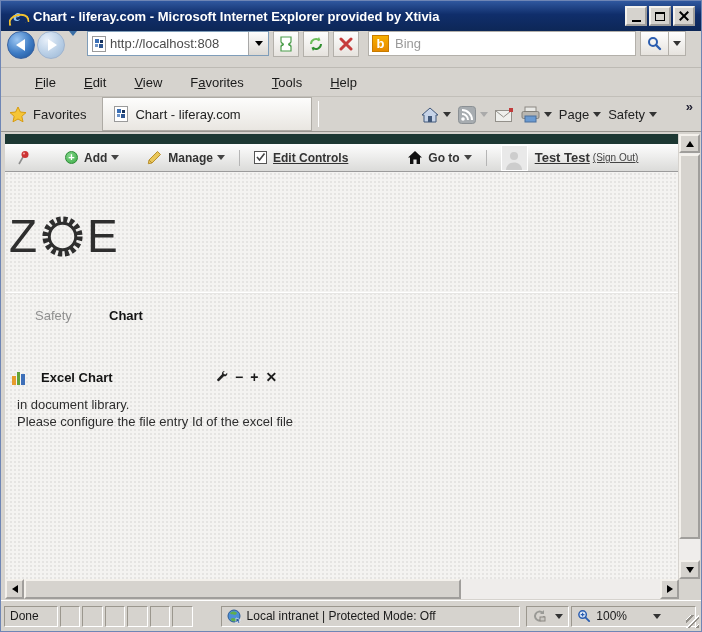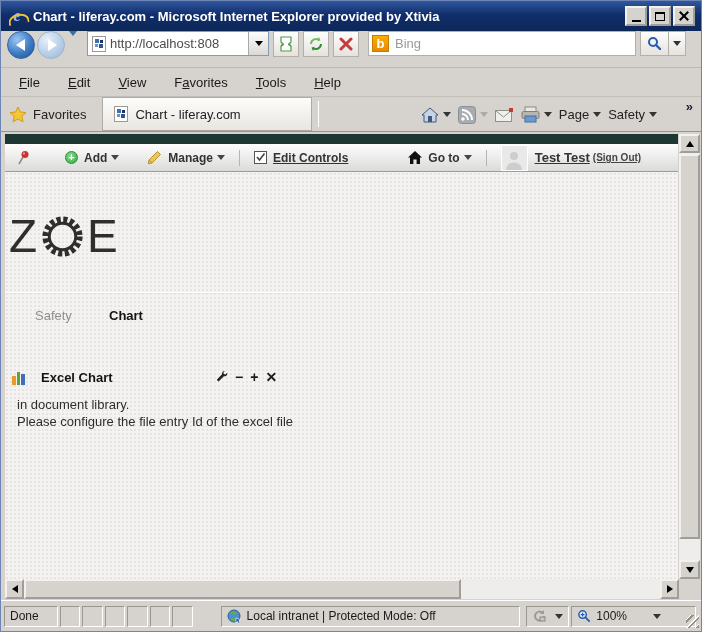--- a/index.html
+++ b/index.html
@@ -58,21 +58,21 @@
     align-items:center;justify-content:center;flex:none;}
   .search-ph{color:#9a9a9a;font-size:13px;margin-left:6px;}
   .search-btn{width:29px;height:25px;margin-left:4px;border:1px solid #b3b0aa;
     background:linear-gradient(#fefefe,#e6e3de);display:flex;align-items:center;
     justify-content:center;cursor:pointer;}
   .search-drop{width:17px;height:25px;border:1px solid #b3b0aa;border-left:none;
     background:linear-gradient(#fefefe,#e6e3de);display:flex;align-items:center;
     justify-content:center;cursor:pointer;}
   
   .menurow{position:absolute;top:67px;left:0;right:0;height:29px;background:#d6d3ce;
-    border-bottom:1px solid #c2bfb9;display:flex;align-items:center;padding:0 8px;
+    border-bottom:1px solid #c2bfb9;display:flex;align-items:center;padding:0 24px;
     font-size:13px;color:#1a1a1a;}
   .menu-item{padding:3px 10px;margin-right:8px;cursor:pointer;}
   .menu-item .key{text-decoration:underline;}
   
   .favrow{position:absolute;top:96px;left:0;right:0;height:35px;background:#d6d3ce;
     border-bottom:1px solid #98958f;display:flex;align-items:center;padding:0 8px;}
   .fav-btn{display:flex;align-items:center;font-size:13px;color:#222;cursor:pointer;}
   .fav-btn span{margin-left:6px;}
   .tab{margin-left:16px;height:29px;display:flex;align-items:center;padding:16px 10px;
     background:linear-gradient(#fdfdfc,#e9e6e1);border:1px solid #aeaba5;
@@ -99,21 +99,21 @@
   .dock-sep{width:1px;height:16px;background:#b5b5b5;margin:0 14px;}
   .add-ico{width:13px;height:13px;border-radius:50%;background:radial-gradient(circle at 35% 30%,#7fd488,#3fae49);
     border:1px solid #2c8a36;color:#fff;font-size:11px;line-height:11px;font-weight:bold;
     display:flex;align-items:center;justify-content:center;}
   .chk{width:13px;height:13px;border:1px solid #555;background:#fff;display:flex;
     align-items:center;justify-content:center;}
   .ul{text-decoration:underline;}
   .avatar{width:27px;height:26px;background:#e9e9e9;border:1px solid #fff;
     display:flex;align-items:flex-end;justify-content:center;overflow:hidden;}
   .user-name{font-size:13px;margin-left:7px;}
-  .sign-out{font-size:10px;font-weight:bold;color:#444;margin-left:3px;}
+  .sign-out{font-size:10px;font-weight:normal;color:#444;margin-left:3px;}
   .pagearea{position:absolute;top:40px;left:3px;width:673px;height:408px;
     background-color:#f4f3f1;
     background-image:radial-gradient(#e5e4e2 1px,rgba(0,0,0,0) 1px);
     background-size:4px 4px;}
   .logo{position:absolute;top:37px;left:4px;display:flex;align-items:center;
     color:#2e2e2e;font-size:46px;font-weight:400;letter-spacing:1px;}
   .logo svg{margin:0 1px;}
   .hline{position:absolute;top:120px;left:0;width:100%;height:2px;background:#fff;
     border-bottom:1px solid #e7e6e4;}
   .nav{position:absolute;top:136px;left:0;width:100%;height:22px;font-size:13px;}

